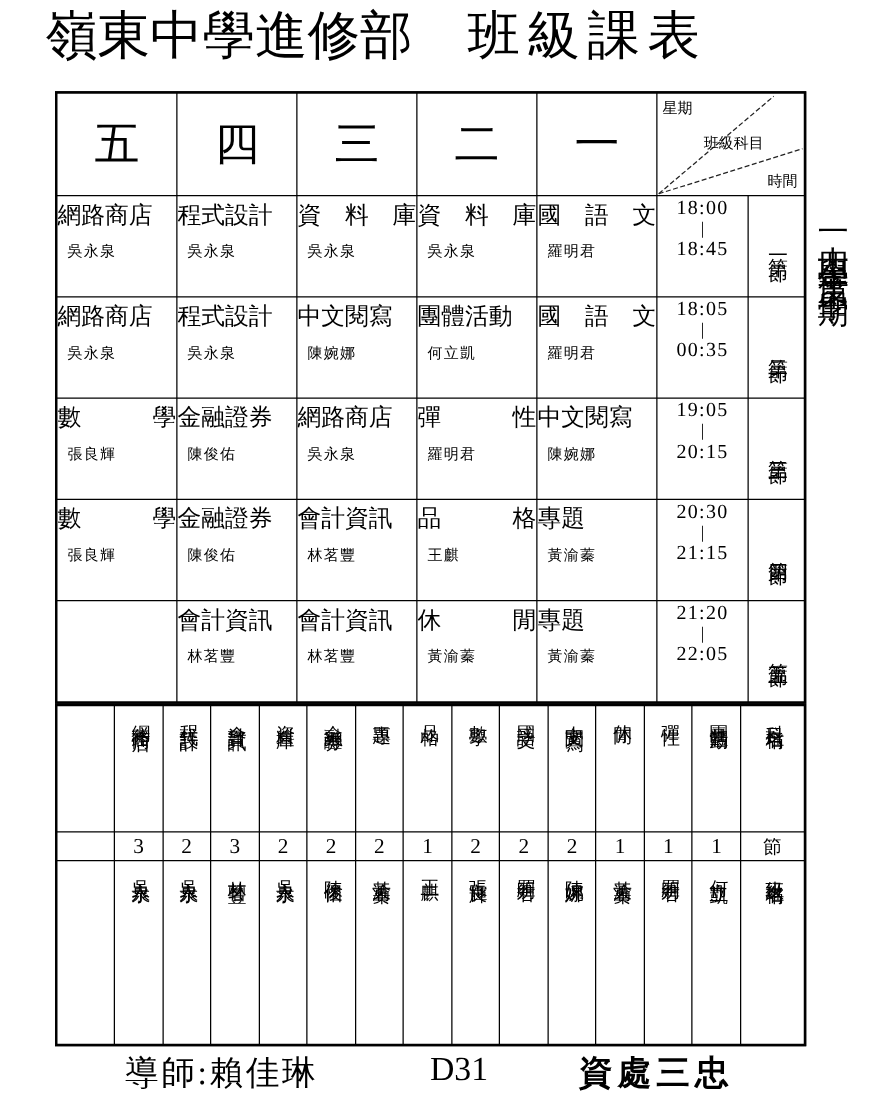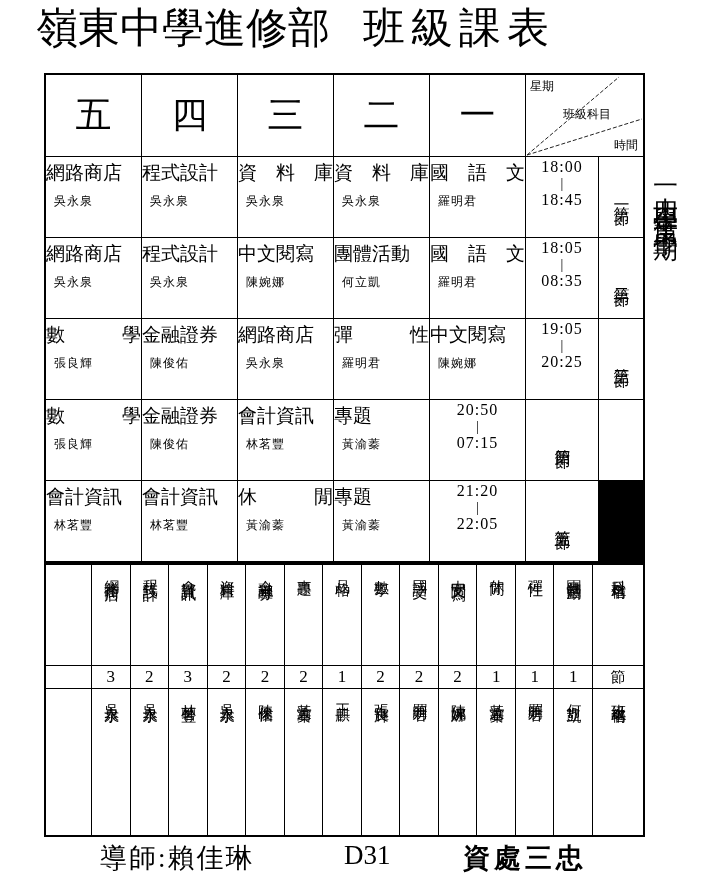--- a/index.html
+++ b/index.html
@@ -3,21 +3,21 @@
 <meta charset="utf-8">
 <style>
   * { margin:0; padding:0; box-sizing:border-box; }
   html,body { background:#ffffff; }
   body {
     width:713px; height:878px; position:relative;
     color:#000; font-family:"Liberation Serif","DejaVu Serif",serif;
     overflow:hidden;
   }
   .title { position:absolute; left:36px; top:0px; font-size:42px; white-space:nowrap; font-weight:500; }
-  .title .t2 { margin-left:33px; letter-spacing:6px; }
+  .title .t2 { margin-left:44px; letter-spacing:6px; }
 
   
   .mtable {
     position:absolute; left:44px; top:73px; width:601px; height:490px;
     border:2px solid #000; background:#000;
     display:grid; gap:1px;
     grid-template-columns:95px 95px 95px 95px 95px 72px 44px;
     grid-template-rows:81px 80px 80px 80px 80px 80px;
   }
   .cell { background:#fff; position:relative; overflow:hidden; }
@@ -131,21 +131,21 @@
     <div class="subj">團體活動</div>
     <div class="tch">何立凱</div>
   </div>
   <div class="cell slot">
     <div class="subj">國　語　文</div>
     <div class="tch">羅明君</div>
   </div>
   <div class="cell timecell">
     <span>18:05</span>
     <span class="sep">|</span>
-    <span>08:35</span>
+    <span>00:35</span>
   </div>
   <div class="cell periodcell">
     <span class="vtext">第二節</span>
   </div>
 
   <div class="cell slot">
     <div class="subj">數　　　學</div>
     <div class="tch">張良輝</div>
   </div>
   <div class="cell slot">
@@ -160,46 +160,50 @@
     <div class="subj">彈　　　性</div>
     <div class="tch">羅明君</div>
   </div>
   <div class="cell slot">
     <div class="subj">中文閱寫</div>
     <div class="tch">陳婉娜</div>
   </div>
   <div class="cell timecell">
     <span>19:05</span>
     <span class="sep">|</span>
-    <span>20:25</span>
+    <span>20:15</span>
   </div>
   <div class="cell periodcell">
     <span class="vtext">第三節</span>
   </div>
 
   <div class="cell slot">
     <div class="subj">數　　　學</div>
     <div class="tch">張良輝</div>
   </div>
   <div class="cell slot">
     <div class="subj">金融證券</div>
     <div class="tch">陳俊佑</div>
   </div>
   <div class="cell slot">
     <div class="subj">會計資訊</div>
     <div class="tch">林茗豐</div>
   </div>
   <div class="cell slot">
+    <div class="subj">品　　　格</div>
+    <div class="tch">王麒</div>
+  </div>
+  <div class="cell slot">
     <div class="subj">專題</div>
     <div class="tch">黃渝蓁</div>
   </div>
   <div class="cell timecell">
-    <span>20:50</span>
-    <span class="sep">|</span>
-    <span>07:15</span>
+    <span>20:30</span>
+    <span class="sep">|</span>
+    <span>21:15</span>
   </div>
   <div class="cell periodcell">
     <span class="vtext">第四節</span>
   </div>
 
   <div class="cell slot">
     <div class="subj"></div>
     <div class="tch"></div>
   </div>
   <div class="cell slot">

